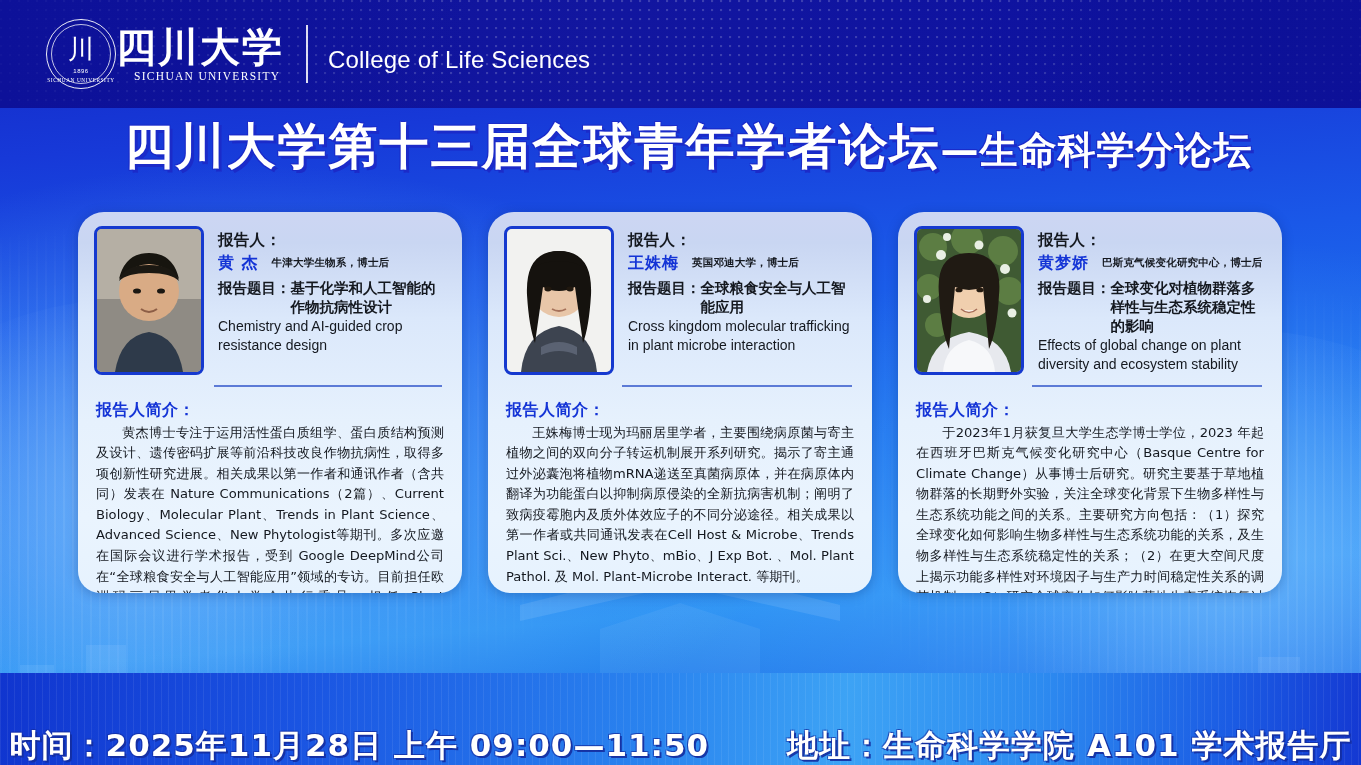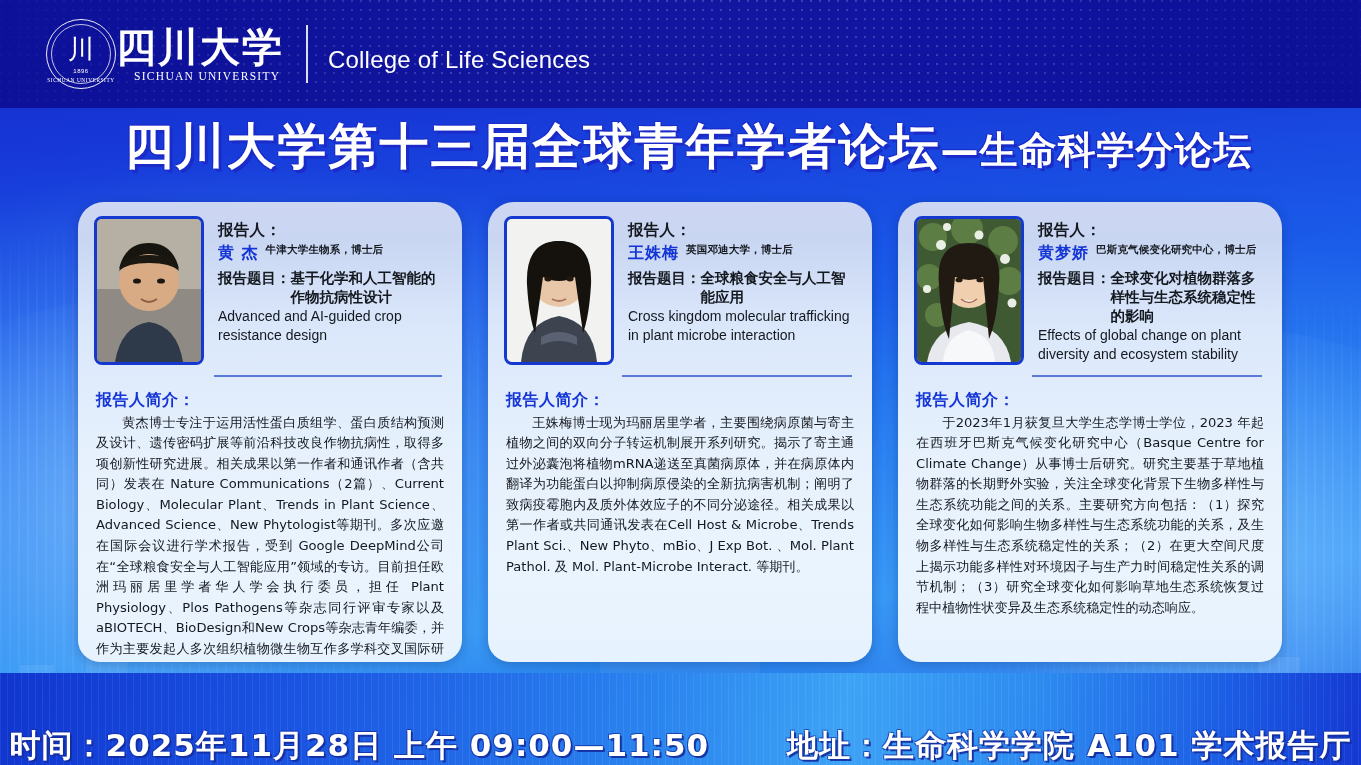--- a/index.html
+++ b/index.html
@@ -88,21 +88,21 @@
     font-family:"DejaVu Sans",sans-serif;font-weight:bold;color:#ffffff;
     font-size:49px;line-height:60px;letter-spacing:2px;white-space:nowrap;
     text-shadow:3px 3px 0 #1b2bc9, -1px -1px 0 #1b2bc9, 1px -1px 0 #1b2bc9, -1px 1px 0 #1b2bc9;
     margin-left:16px;
   }
   .main-title .sub{font-size:38px;letter-spacing:1px;}
 
   
   .cards{position:absolute;left:0;top:196px;width:1361px;height:460px;}
   .card{
-    position:absolute;top:6px;width:384px;height:460px;
+    position:absolute;top:16px;width:384px;height:381px;
     background:linear-gradient(180deg,#cdd6f3 0%,#c9d6f2 8%,#dbe8fb 28%,#e6f1fd 55%,#eaf4fe 80%,#e6f2fe 100%);
     border-radius:26px 26px 22px 22px;
     box-shadow:0 2px 12px rgba(5,25,90,.28);
     overflow:hidden;
   }
   .card.c1{left:78px;}
   .card.c2{left:488px;}
   .card.c3{left:898px;}
   .card-inner{position:relative;padding:14px 16px 0 16px;height:100%;box-sizing:border-box;}
 
@@ -110,21 +110,21 @@
   .photo{
     width:104px;height:143px;flex:none;border:3px solid #1539cf;border-radius:8px;overflow:hidden;
     background:#9aa6b5;position:relative;
   }
   .photo svg{display:block;width:100%;height:100%;}
 
   .meta{flex:1;min-width:0;padding-top:4px;}
   .lbl{
     font-family:"DejaVu Sans",sans-serif;font-weight:bold;color:#14181f;font-size:15.5px;line-height:21px;letter-spacing:.3px;
   }
-  .name-line{display:flex;align-items:flex-start;gap:7px;margin-top:1px;flex-wrap:wrap;}
+  .name-line{display:flex;align-items:center;gap:13px;margin-top:1px;flex-wrap:wrap;}
   .name{
     font-family:"DejaVu Sans",sans-serif;font-weight:bold;color:#1434d6;font-size:16px;line-height:21px;letter-spacing:1px;
   }
   .affil{font-family:"DejaVu Sans",sans-serif;font-weight:bold;color:#14181f;font-size:10.5px;line-height:15px;letter-spacing:.2px;}
   .topic-wrap{display:flex;margin-top:6px;justify-content:center;}
   .topic-lbl{
     font-family:"DejaVu Sans",sans-serif;font-weight:bold;color:#14181f;font-size:14.5px;line-height:19px;white-space:nowrap;
   }
   .topic-body{font-family:"DejaVu Sans",sans-serif;font-weight:bold;color:#14181f;font-size:14.5px;line-height:19px;}
   .topic-en{
@@ -242,21 +242,21 @@
           <div class="meta">
             <div class="lbl">报告人：</div>
             <div class="name-line">
               <span class="name">黄 杰</span>
               <span class="affil">牛津大学生物系，博士后</span>
             </div>
             <div class="topic-wrap">
               <span class="topic-lbl">报告题目：</span>
               <span class="topic-body">基于化学和人工智能的作物抗病性设计</span>
             </div>
-            <div class="topic-en">Advanced and AI-guided crop resistance design</div>
+            <div class="topic-en">Chemistry and AI-guided crop resistance design</div>
           </div>
         </div>
         <div class="rule"></div>
         <div class="bio-title">报告人简介：</div>
         <div class="bio">黄杰博士专注于运用活性蛋白质组学、蛋白质结构预测及设计、遗传密码扩展等前沿科技改良作物抗病性，取得多项创新性研究进展。相关成果以第一作者和通讯作者（含共同）发表在 Nature Communications（2篇）、Current Biology、Molecular Plant、Trends in Plant Science、Advanced Science、New Phytologist等期刊。多次应邀在国际会议进行学术报告，受到 Google DeepMind公司在“全球粮食安全与人工智能应用”领域的专访。目前担任欧洲玛丽居里学者华人学会执行委员，担任 Plant Physiology、Plos Pathogens等杂志同行评审专家以及aBIOTECH、BioDesign和New Crops等杂志青年编委，并作为主要发起人多次组织植物微生物互作多学科交叉国际研讨会，受到国内外同行的高度认可。</div>
       </div>
     </div>
 
     <div class="card c2">
       <div class="card-inner">

